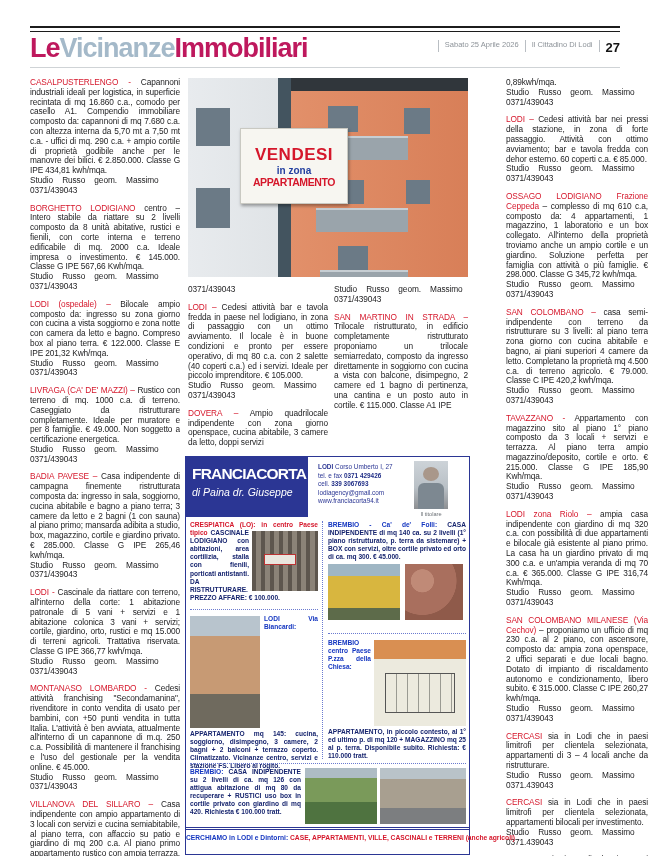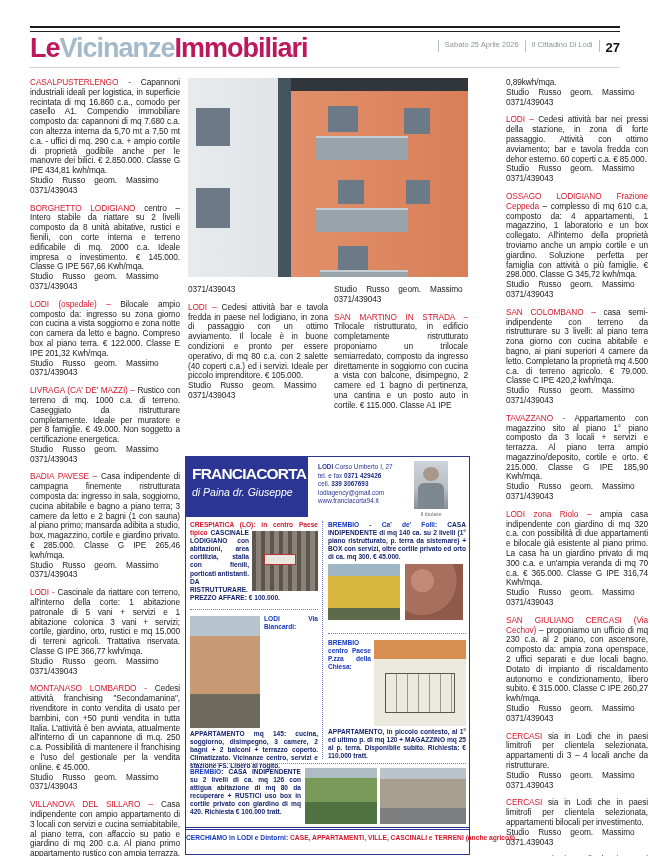--- a/index.html
+++ b/index.html
@@ -99,20 +99,25 @@
   <div class="pm-win" style="left:8px;top:110px;width:34px;height:40px"></div>
   <div class="pm-win" style="left:140px;top:28px;width:30px;height:26px"></div>
   <div class="pm-win" style="left:216px;top:30px;width:26px;height:26px"></div>
   <div class="pm-win" style="left:150px;top:102px;width:26px;height:24px"></div>
   <div class="pm-win" style="left:218px;top:102px;width:24px;height:24px"></div>
   <div class="pm-win" style="left:150px;top:168px;width:30px;height:24px"></div>
   <div class="pm-balc" style="left:128px;top:58px;width:92px;height:22px"></div>
   <div class="pm-balc" style="left:128px;top:130px;width:92px;height:22px"></div>
   <div class="pm-balc" style="left:132px;top:192px;width:88px;height:7px"></div>
   <div class="pm-pole"></div>
+  <div class="pm-sign">
+    <div class="s1">VENDESI</div>
+    <div class="s2">in zona</div>
+    <div class="s3">APPARTAMENTO</div>
+  </div>
 </div>
 
 <div class="col" id="col1">
   <div class="ad">
     <span class="head">CASALPUSTERLENGO -</span><span> Capannoni industriali ideali per logistica, in superficie recintata di mq 16.860 c.a., comodo per casello A1. Compendio immobiliare composto da: capannoni di mq 7.680 c.a. con altezza interna da 5,70 mt a 7,50 mt c.a. - uffici di mq. 290 c.a. + ampio cortile di proprietà godibile anche per le manovre dei bilici. € 2.850.000. Classe G IPE 434,81 kwh/mqa.</span>
     <div class="agent">Studio Russo geom. Massimo</div>
     <div>0371/439043</div>
   </div>
   <div class="ad">
     <span class="head">BORGHETTO LODIGIANO</span><span> centro – Intero stabile da riattare su 2 livelli composto da 8 unità abitative, rustici e fienili, con corte interna e terreno edificabile di mq. 2000 c.a. Ideale impresa o investimento. € 145.000. Classe G IPE 567,66 Kwh/mqa.</span>
@@ -152,20 +157,23 @@
 
 <div class="col" id="col2">
   <div class="ad">
     <div>0371/439043</div>
   </div>
   <div class="ad">
     <span class="head">LODI –</span><span> Cedesi attività bar e tavola fredda in paese nel lodigiano, in zona di passaggio con un ottimo avviamento. Il locale è in buone condizioni e pronto per essere operativo, di mq 80 c.a. con 2 salette (40 coperti c.a.) ed i servizi. Ideale per piccolo imprenditore. € 105.000.</span>
     <div class="agent">Studio Russo geom. Massimo</div>
     <div>0371/439043</div>
   </div>
+  <div class="ad">
+    <span class="head">DOVERA –</span><span> Ampio quadrilocale indipendente con zona giorno openspace, cucina abitabile, 3 camere da letto, doppi servizi</span>
+  </div>
 </div>
 
 <div class="col" id="col3">
   <div class="ad">
     <div class="agent">Studio Russo geom. Massimo</div>
     <div>0371/439043</div>
   </div>
   <div class="ad">
     <span class="head">SAN MARTINO IN STRADA –</span><span> Trilocale ristrutturato, in edificio completamente ristrutturato proponiamo un trilocale semiarredato, composto da ingresso direttamente in soggiorno con cucina a vista con balcone, disimpegno, 2 camere ed 1 bagno di pertinenza, una cantina e un posto auto in cortile. € 115.000. Classe A1 IPE</span>
   </div>
@@ -196,21 +204,21 @@
     <span class="head">TAVAZZANO -</span><span> Appartamento con magazzino sito al piano 1° piano composto da 3 locali + servizi e terrazza. Al piano terra ampio magazzino/deposito, cortile e orto. € 215.000. Classe G IPE 185,90 Kwh/mqa.</span>
     <div class="agent">Studio Russo geom. Massimo</div>
     <div>0371/439043</div>
   </div>
   <div class="ad">
     <span class="head">LODI zona Riolo –</span><span> ampia casa indipendente con giardino di mq 320 c.a. con possibilità di due appartamenti e bilocale già esistente al piano primo. La casa ha un giardino privato di mq 300 c.a. e un'ampia veranda di mq 70 c.a. € 365.000. Classe G IPE 316,74 Kwh/mqa.</span>
     <div class="agent">Studio Russo geom. Massimo</div>
     <div>0371/439043</div>
   </div>
   <div class="ad">
-    <span class="head">SAN GIULIANO CERCASI (Via Cechov)</span><span> – proponiamo un ufficio di mq 230 c.a. al 2 piano, con ascensore, composto da: ampia zona openspace, 2 uffici separati e due locali bagno. Dotato di impianto di riscaldamento autonomo e condizionamento, libero subito. € 315.000. Classe C IPE 260,27 kwh/mqa.</span>
+    <span class="head">SAN COLOMBANO MILANESE (Via Cechov)</span><span> – proponiamo un ufficio di mq 230 c.a. al 2 piano, con ascensore, composto da: ampia zona openspace, 2 uffici separati e due locali bagno. Dotato di impianto di riscaldamento autonomo e condizionamento, libero subito. € 315.000. Classe C IPE 260,27 kwh/mqa.</span>
     <div class="agent">Studio Russo geom. Massimo</div>
     <div>0371/439043</div>
   </div>
   <div class="ad">
     <span class="head">CERCASI</span><span> sia in Lodi che in paesi limitrofi per clientela selezionata, appartamenti di 3 – 4 locali anche da ristrutturare.</span>
     <div class="agent">Studio Russo geom. Massimo</div>
     <div>0371.439043</div>
   </div>
   <div class="ad">
     <span class="head">CERCASI</span><span> sia in Lodi che in paesi limitrofi per clientela selezionata, appartamenti bilocali per investimento.</span>

